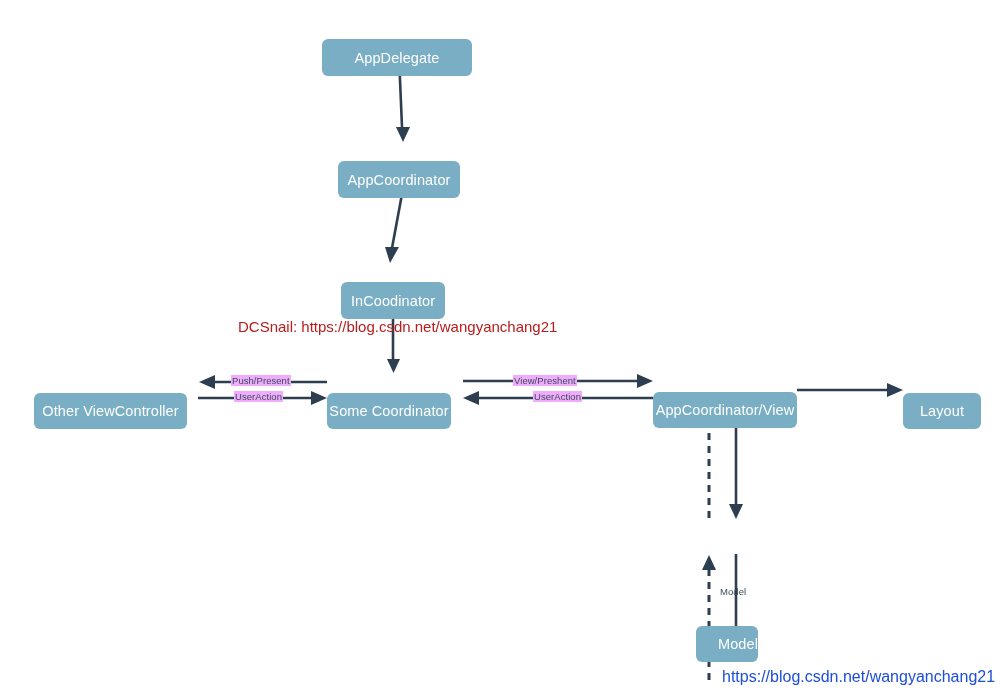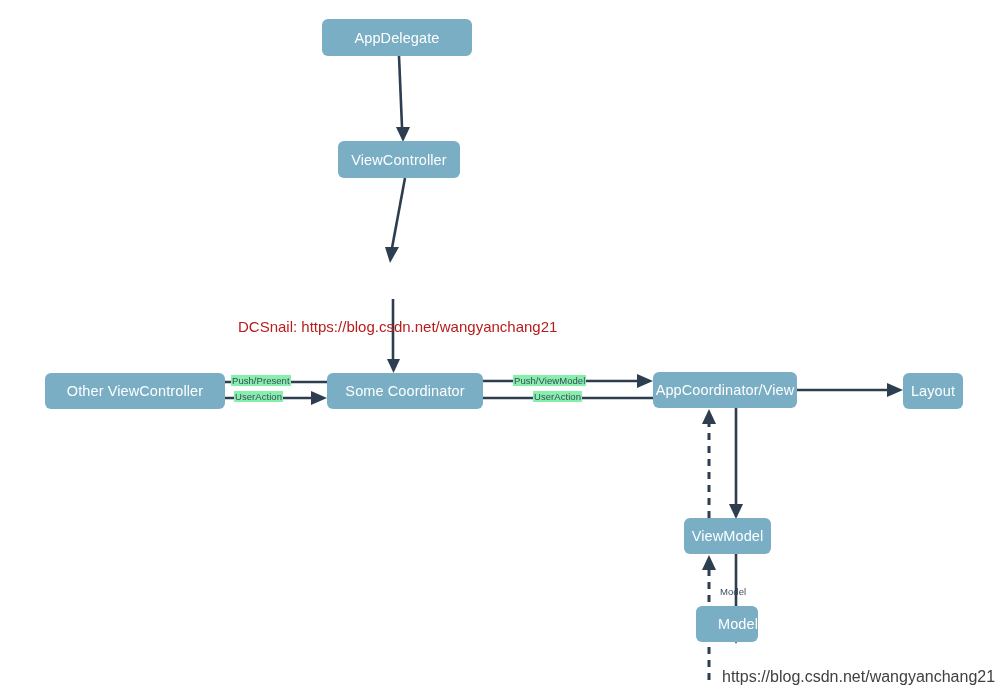--- a/index.html
+++ b/index.html
@@ -31,48 +31,49 @@
     border-radius: 6px;
     color: #ffffff;
     display: flex;
     align-items: center;
     justify-content: center;
     font-size: 14.5px;
     font-family: "Liberation Sans", sans-serif;
     letter-spacing: 0.1px;
     z-index: 3;
     white-space: nowrap;
+    margin-top: 20px;
   }
   .edge-label {
     position: absolute;
     font-size: 9.5px;
     color: #3a4a5c;
     font-family: "Liberation Sans", sans-serif;
-    background: #86efac;
+    background: #f0abfc;
     padding: 0 1px;
     z-index: 4;
     white-space: nowrap;
     letter-spacing: 0.05px;
   }
   .watermark-red {
     position: absolute;
     left: 238px;
     top: 318px;
     font-size: 15px;
     color: #b91c1c;
     font-family: "Liberation Sans", sans-serif;
     z-index: 5;
     white-space: nowrap;
   }
   .watermark-gray {
     position: absolute;
     left: 722px;
     top: 668px;
     font-size: 16px;
-    color: #404040;
+    color: #1d4ed8;
     font-family: "Liberation Sans", sans-serif;
     z-index: 5;
     white-space: nowrap;
   }
 </style>
 </head>
 <body>
 
 <div id="canvas">
 
@@ -151,53 +152,53 @@
       <line x1="709" y1="680" x2="709" y2="570" stroke="#2c3e50" stroke-width="3" stroke-dasharray="7 6"></line>
       <path d="M702,570 L716,570 L709,555 Z" fill="#2c3e50"></path>
     </g>
   </svg>
 
   <div class="node" style="left:322px; top:19px; width:150px; height:37px;">
     <span>AppDelegate</span>
   </div>
 
   <div class="node" style="left:338px; top:141px; width:122px; height:37px;">
-    <span>ViewController</span>
-  </div>
-
-
-  <div class="node" style="left:45px; top:373px; width:180px; height:36px;">
+    <span>AppCoordinator</span>
+  </div>
+
+  <div class="node" style="left:341px; top:262px; width:104px; height:37px;">
+    <span>InCoodinator</span>
+  </div>
+
+  <div class="node" style="left:34px; top:373px; width:153px; height:36px;">
     <span>Other ViewController</span>
   </div>
 
-  <div class="node" style="left:327px; top:373px; width:156px; height:36px;">
+  <div class="node" style="left:327px; top:373px; width:124px; height:36px;">
     <span>Some Coordinator</span>
   </div>
 
   <div class="node" style="left:653px; top:372px; width:144px; height:36px;">
     <span>AppCoordinator/View</span>
   </div>
 
-  <div class="node" style="left:903px; top:373px; width:60px; height:36px;">
+  <div class="node" style="left:903px; top:373px; width:78px; height:36px;">
     <span>Layout</span>
   </div>
 
-  <div class="node" style="left:684px; top:518px; width:87px; height:36px;">
-    <span>ViewModel</span>
-  </div>
 
   <div class="node" style="left:696px; top:606px; width:62px; height:36px;justify-content:flex-end;">
     <span>Model</span>
   </div>
 
   <div class="edge-label" style="left:231px; top:375px;">Push/Present</div>
 
   <div class="edge-label" style="left:234px; top:391px;">UserAction</div>
 
-  <div class="edge-label" style="left:513px; top:375px;">Push/ViewModel</div>
+  <div class="edge-label" style="left:513px; top:375px;">View/Preshent</div>
 
   <div class="edge-label" style="left:533px; top:391px;">UserAction</div>
 
   <div class="edge-label" style="left:719px; top:586px; background:transparent;">Model</div>
 
   <div class="watermark-red">DCSnail: https://blog.csdn.net/wangyanchang21</div>
 
   <div class="watermark-gray">https://blog.csdn.net/wangyanchang21</div>
 
 </div>

